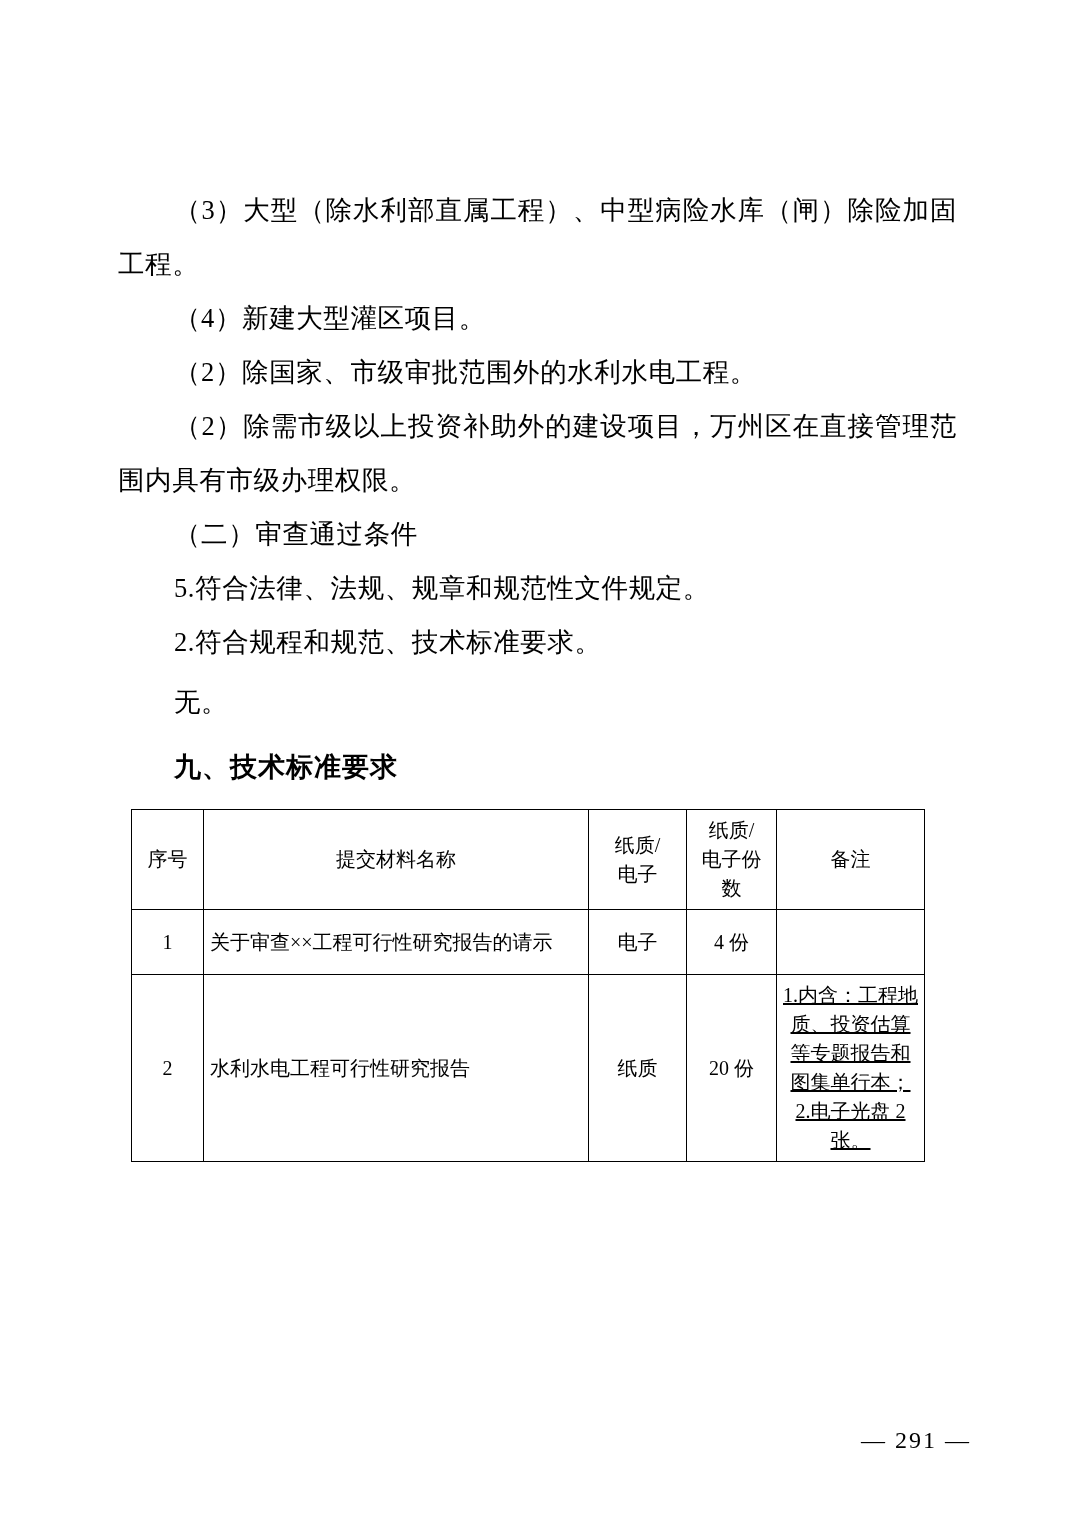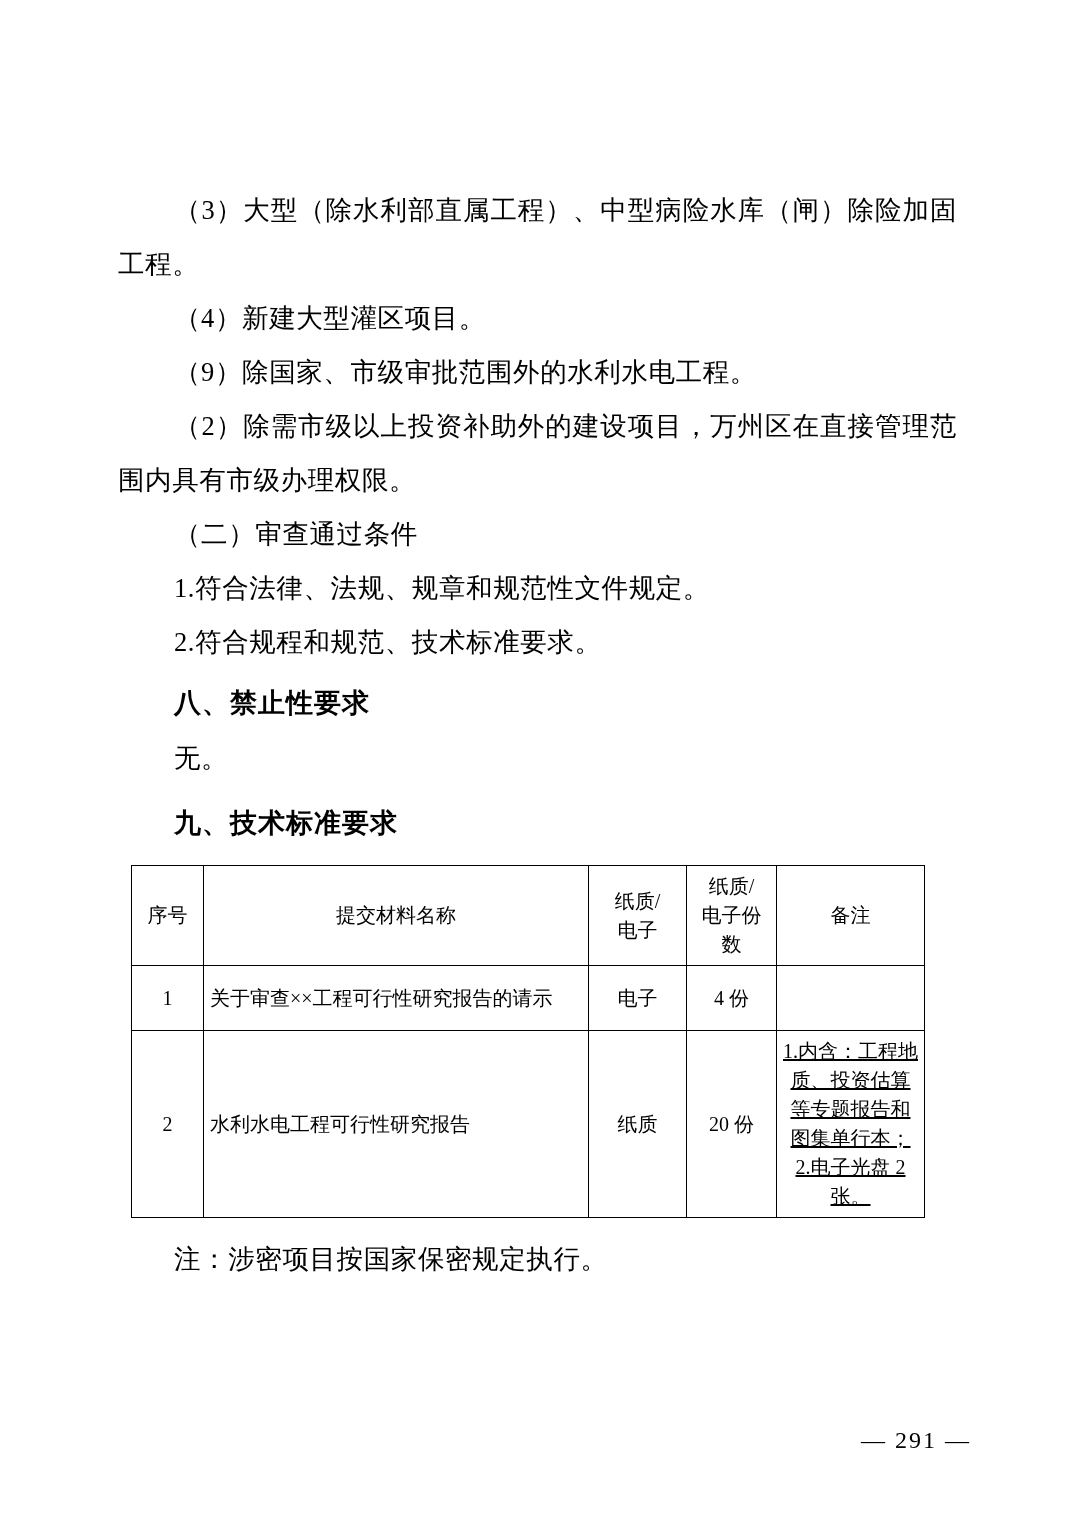--- a/index.html
+++ b/index.html
@@ -92,28 +92,27 @@
   }
   .nowrap-cell { white-space: pre-line; }
 </style>
 </head>
 <body>
 
 <div class="page">
 
   <p class="para indent2">（3）大型（除水利部直属工程）、中型病险水库（闸）除险加固工程。</p>
   <p class="para indent2">（4）新建大型灌区项目。</p>
-  <p class="para indent2">（9）除国家、市级审批范围外的水利水电工程。</p>
+  <p class="para indent2">（2）除国家、市级审批范围外的水利水电工程。</p>
   <p class="para indent2">（2）除需市级以上投资补助外的建设项目，万州区在直接管理范围内具有市级办理权限。</p>
   <p class="para indent2">（二）审查通过条件</p>
-  <p class="para indent2">1.符合法律、法规、规章和规范性文件规定。</p>
+  <p class="para indent2">5.符合法律、法规、规章和规范性文件规定。</p>
   <p class="para indent2">2.符合规程和规范、技术标准要求。</p>
 
   <div class="gap-small"></div>
-  <p class="heading">八、禁止性要求</p>
   <p class="para indent2">无。</p>
 
   <div class="gap-med"></div>
   <p class="heading">九、技术标准要求</p>
 
   <table class="materials">
     <colgroup>
       <col class="col-no">
       <col class="col-name">
       <col class="col-type">
@@ -142,16 +141,15 @@
         <td class="c-center">2</td>
         <td class="c-left">水利水电工程可行性研究报告</td>
         <td class="c-center">纸质</td>
         <td class="c-center">20 份</td>
         <td class="c-note nowrap-cell">1.内含：工程地质、投资估算等专题报告和图集单行本；
 2.电子光盘 2 张。</td>
       </tr>
     </tbody>
   </table>
 
-  <p class="note-line">注：涉密项目按国家保密规定执行。</p>
 
   <div class="page-number">— 291 —</div>
 </div>
 
 </body></html>

